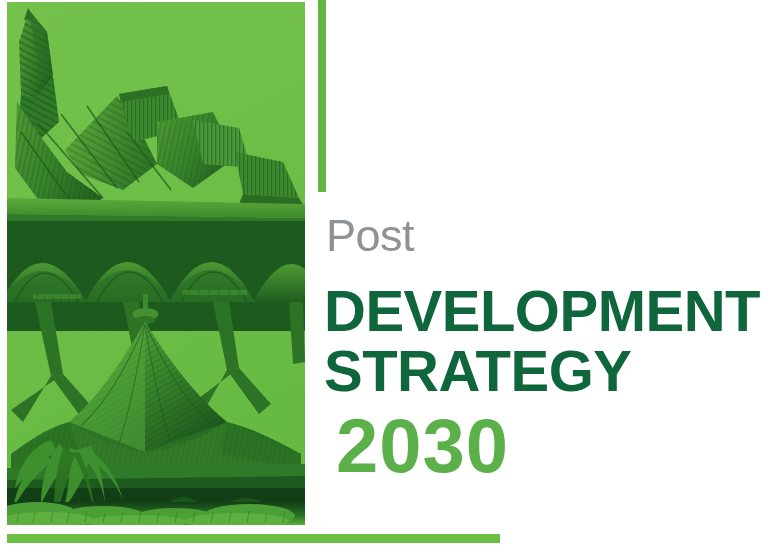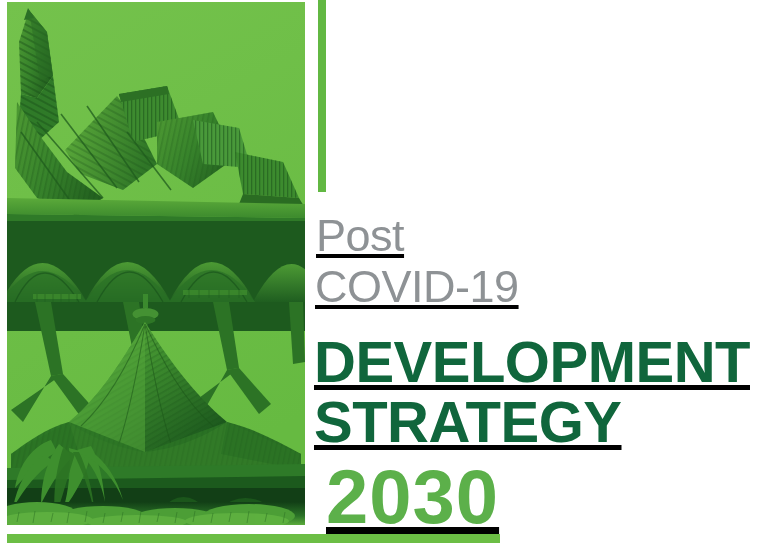--- a/index.html
+++ b/index.html
@@ -24,21 +24,21 @@
     position:absolute;left:318px;top:0px;width:8px;height:192px;
     background:#62B843;
   }
   .accent-bottom{
     position:absolute;left:7px;top:534px;width:493px;height:9px;
     background:#6CBE45;
   }
 
   
   .title-block{
-    position:absolute;left:314px;top:210px;width:430px;text-decoration:underline;
+    position:absolute;left:324px;top:210px;width:430px;
   }
   .line-post,.line-covid{
     color:#8E9295;
     font-weight:300;
     font-size:45px;
     line-height:51px;
     letter-spacing:-0.5px;
     white-space:nowrap;
     font-family:"Liberation Sans", sans-serif;
   }
@@ -291,21 +291,20 @@
                  M150 520 L152 511 M168 521 L170 510 M186 520 L188 509 M204 521 L206 511
                  M222 520 L224 510 M240 521 L242 509 M258 520 L260 511 M276 521 L278 510"></path>
       </g>
     </svg>
   </div>
 
   <div class="accent-vertical"></div>
 
   <div class="title-block">
     <div class="line-post">Post</div>
-    <div class="line-covid">COVID-19</div>
     <div class="line-dev">DEVELOPMENT</div>
     <div class="line-strat">STRATEGY</div>
     <div class="line-year">2030</div>
   </div>
 
   <div class="accent-bottom"></div>
 
 </div>
 
 </body></html>

